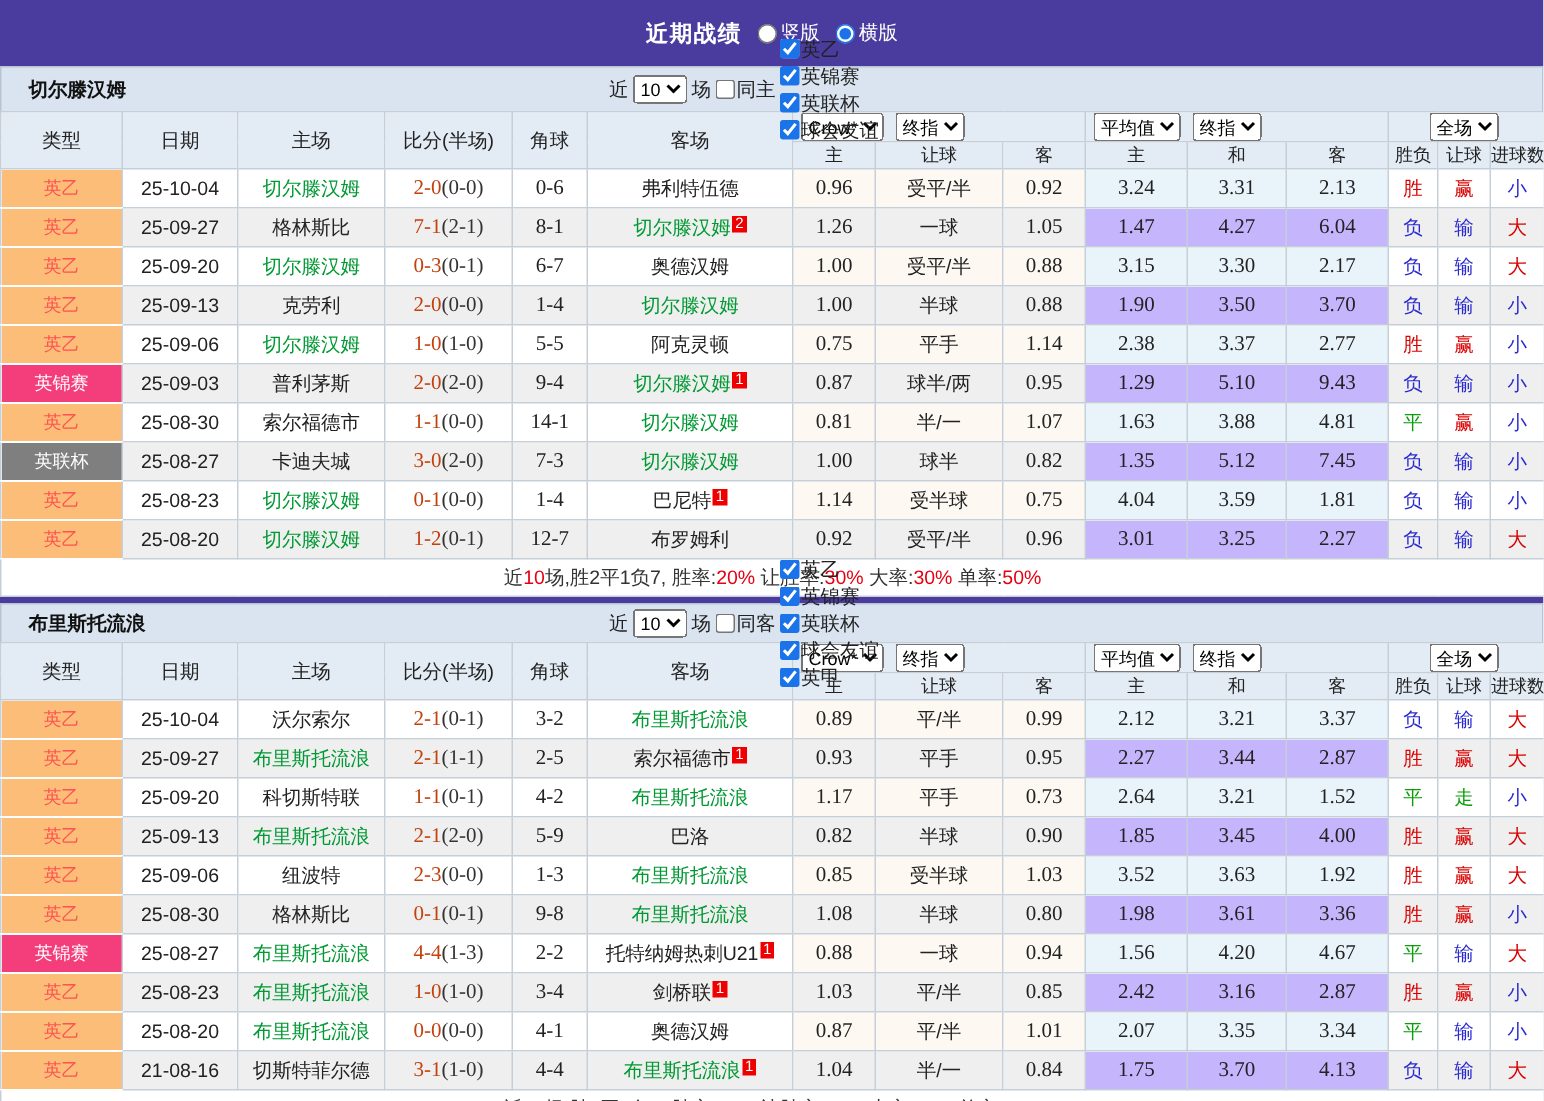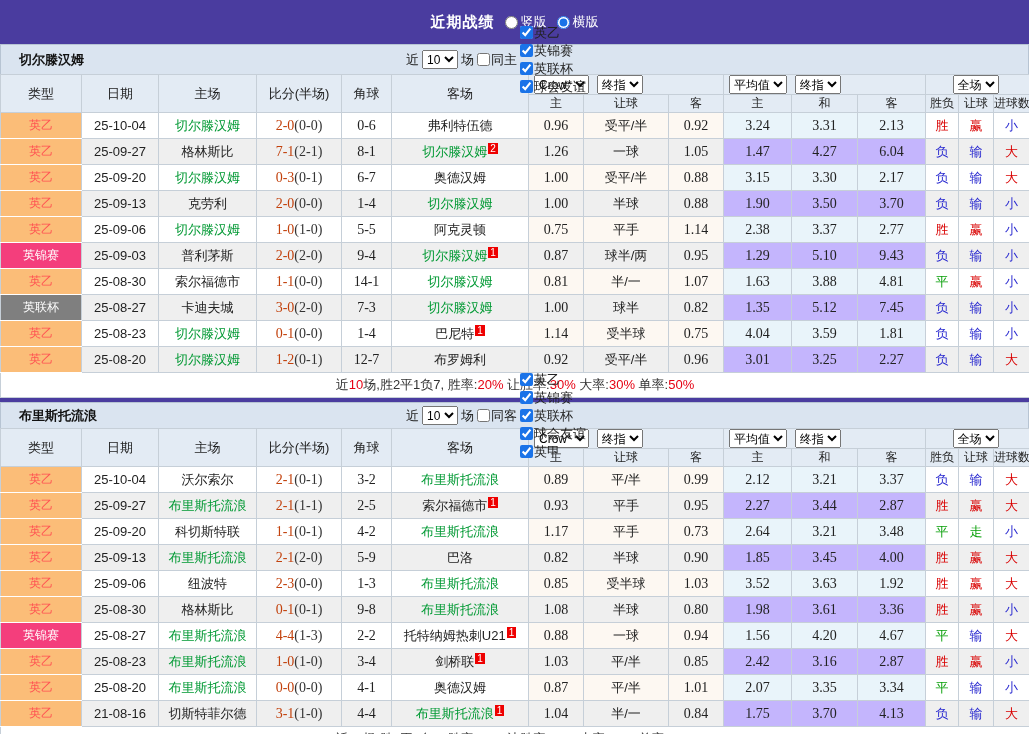--- a/index.html
+++ b/index.html
@@ -477,21 +477,21 @@
           <td class="td-date">25-09-20</td>
           <td class="td-team"><span class="tn">科切斯特联</span></td>
           <td class="td-score"><span class="ft">1-1</span><span class="ht">(0-1)</span></td>
           <td class="td-corner">4-2</td>
           <td class="td-team green"><span class="tn">布里斯托流浪</span></td>
           <td class="td-odds cream">1.17</td>
           <td class="cream">平手</td>
           <td class="td-odds cream">0.73</td>
           <td class="td-odds blue">2.64</td>
           <td class="td-odds blue">3.21</td>
-          <td class="td-odds blue">3.48</td>
+          <td class="td-odds blue">1.52</td>
           <td class="td-res res-green">平</td>
           <td class="td-res res-green">走</td>
           <td class="td-res res-blue">小</td>
         </tr>
         <tr class="even">
           <td class="td-type lg-orange">英乙</td>
           <td class="td-date">25-09-13</td>
           <td class="td-team green"><span class="tn">布里斯托流浪</span></td>
           <td class="td-score"><span class="ft">2-1</span><span class="ht">(2-0)</span></td>
           <td class="td-corner">5-9</td>

